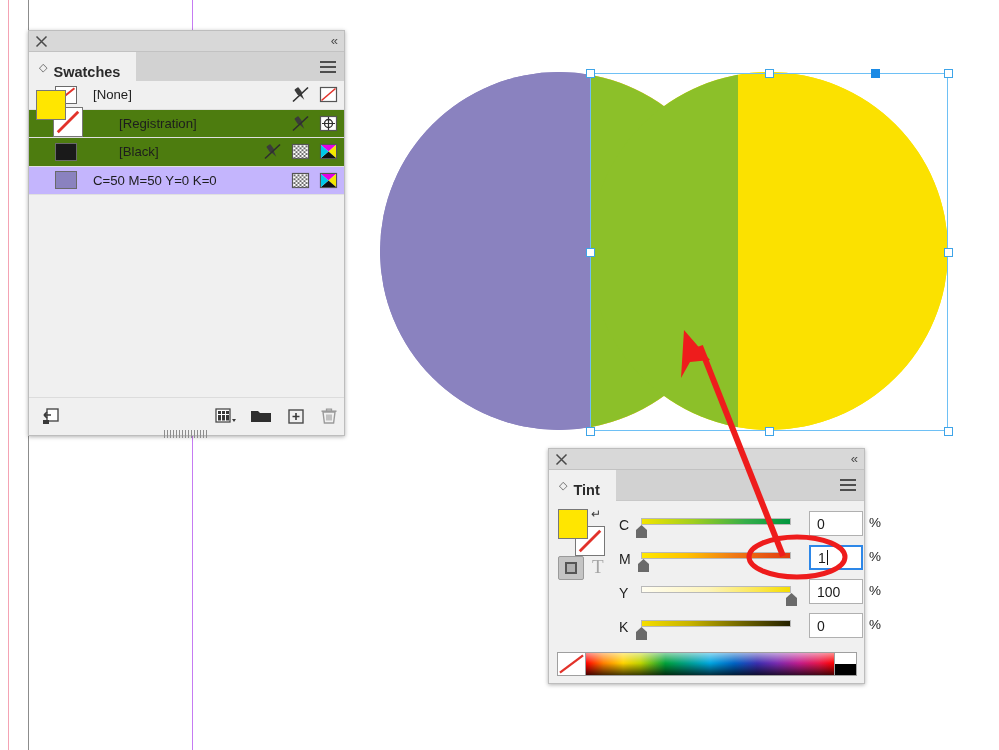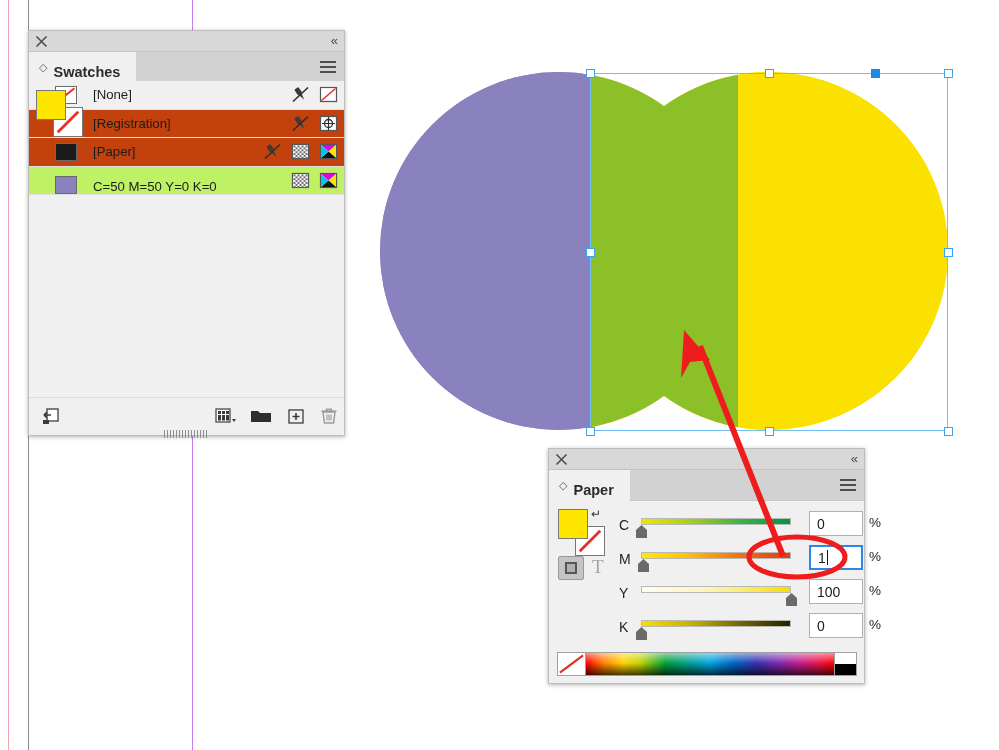--- a/index.html
+++ b/index.html
@@ -47,22 +47,22 @@
   .fmt-btn{position:absolute;left:61px;top:12px;width:26px;height:24px;background:#c4c4c4;border:1px solid #9a9a9a;border-radius:2px;box-sizing:border-box;display:flex;align-items:center;justify-content:center;}
   .fmt-btn .sq{width:12px;height:12px;border:2px solid #555;background:#b0b0b0;box-sizing:border-box;}
   .fmt-T{position:absolute;left:96px;top:13px;font-family:"Liberation Serif",serif;font-size:19px;color:#a5a5a5;line-height:19px;}
   .tint-label{position:absolute;left:151px;top:16px;font-size:13.5px;color:#2c2c2c;}
   .tint-field{position:absolute;left:195px;top:10px;width:72px;height:25px;background:#d9d9d9;border:none;box-sizing:border-box;}
   .tint-arrow{position:absolute;right:6px;top:4px;font-size:13px;color:#666;}
   .tint-pct{position:absolute;left:276px;top:16px;font-size:13.5px;color:#2c2c2c;}
 
   .sw-list{position:absolute;left:0;right:0;top:50px;bottom:37px;background:#f0f0f0;overflow:hidden;}
   .sw-row{height:28.5px;display:flex;align-items:center;position:relative;border-bottom:1px solid #e0e0e0;box-sizing:border-box;}
-  .sw-row.alt{background:#c2410c;}
-  .sw-row.selected{background:#bef264;align-items:flex-end;}
+  .sw-row.alt{background:#4d7c0f;gap:26px;}
+  .sw-row.selected{background:#c4b5fd;}
   .sw-chip{width:22px;height:18px;margin-left:26px;border:1px solid #6a6a6a;box-sizing:border-box;position:relative;flex:none;}
   .sw-name{margin-left:16px;font-size:13.2px;color:#1d1d1d;white-space:nowrap;}
   .sw-icons{position:absolute;right:6px;top:0;height:100%;display:flex;align-items:center;gap:9px;}
   .ic{width:19px;height:19px;position:relative;flex:none;}
 
   .sw-footer{position:absolute;left:0;right:0;bottom:0;height:37px;background:#f0f0f0;border-top:1px solid #dcdcdc;}
   .sw-footer .fi{position:absolute;top:8px;}
 
   
   #colorpanel{left:548px;top:448px;width:317px;height:236px;}
@@ -214,21 +214,21 @@
             </svg></span>
           <span class="ic"><svg viewBox="0 0 19 19" style="width:100%;height:100%">
               <rect x="1.5" y="2.5" width="16" height="14" fill="#fff" stroke="#555" stroke-width="1.2"></rect>
               <circle cx="9.5" cy="9.5" r="4" fill="none" stroke="#2e2e2e" stroke-width="1.3"></circle>
               <path d="M9.5 3 v13 M3 9.5 h13" stroke="#2e2e2e" stroke-width="1.2"></path>
             </svg></span>
         </div>
       </div>
       <div class="sw-row alt">
         <div class="sw-chip" style="background: rgb(26, 26, 26);"></div>
-        <span class="sw-name">[Paper]</span>
+        <span class="sw-name">[Black]</span>
         <div class="sw-icons">
           <span class="ic"><svg viewBox="0 0 19 19" style="width:100%;height:100%">
               <g transform="rotate(-35 9.5 9.5)">
                 <rect x="7" y="2" width="5" height="7" rx="1" fill="#3b3b3b"></rect>
                 <path d="M8 9 h3 l-1.5 7 z" fill="#3b3b3b"></path>
               </g>
               <line x1="2" y1="16.5" x2="17" y2="2.5" stroke="#2e2e2e" stroke-width="1.6"></line>
             </svg></span>
           <span class="ic"><svg viewBox="0 0 19 19" style="width:100%;height:100%">
               <rect x="1.5" y="2.5" width="16" height="14" fill="#fff" stroke="#555" stroke-width="1.2"></rect>
@@ -357,21 +357,21 @@
 <div class="panel" id="colorpanel">
   <div class="panel-titlebar">
     <svg class="tb-close" viewBox="0 0 13 13">
       <path d="M1.5 1.5 L11.5 11.5 M11.5 1.5 L1.5 11.5" stroke="#4a4a4a" stroke-width="1.5" fill="none"></path>
     </svg>
     <span class="tb-collapse">«</span>
   </div>
   <div class="panel-tabrow">
     <div class="tab">
       <span class="dots">◇</span>
-      <span class="tabtitle">Paper</span>
+      <span class="tabtitle">Tint</span>
     </div>
     <div class="hamburger">
         <i></i>
         <i></i>
         <i></i>
       </div>
   </div>
 
   <div class="cp-body">
     <div class="cp-fsgroup">

